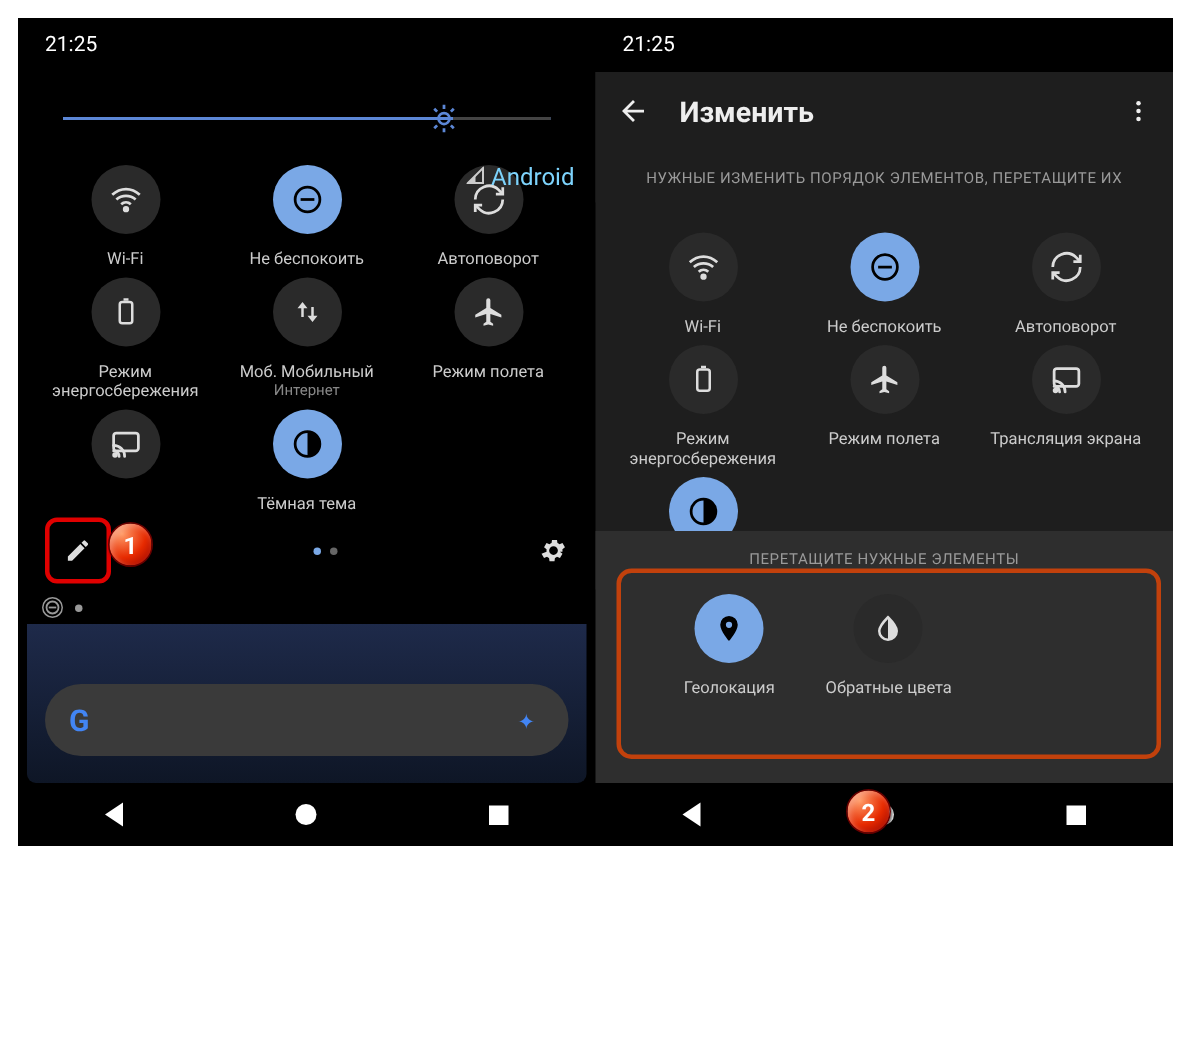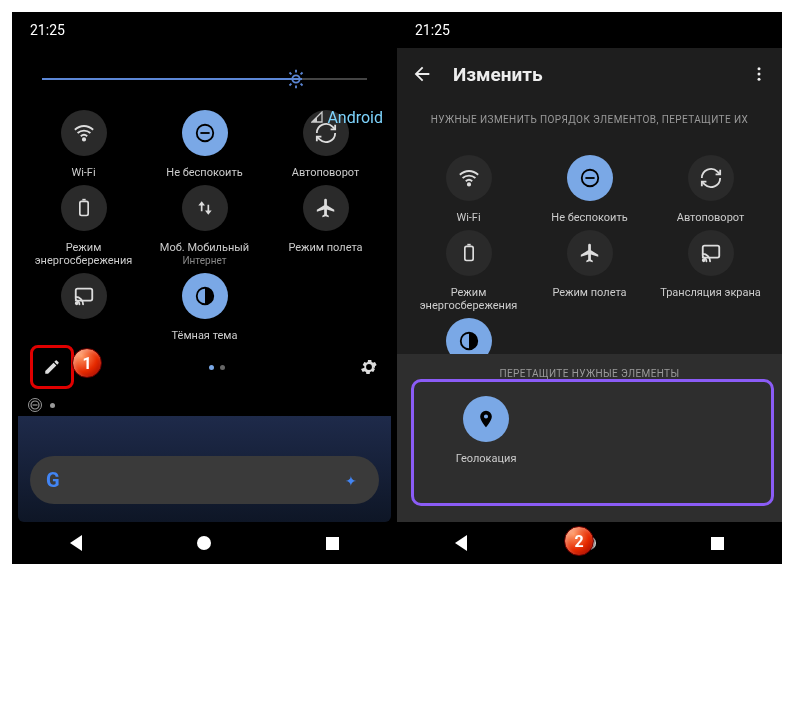--- a/index.html
+++ b/index.html
@@ -41,21 +41,21 @@
 .nav-recent { width:13px; height:13px; background:#fff; }
 
 .header { background:#1e1e1e; height:52px; display:flex; align-items:center; padding:0 14px; gap:20px; color:#eee; }
 .h-title { font-size:19px; font-weight:700; }
 .h-more { margin-left:auto; }
 .hint { text-align:center; color:#9a9a9a; font-size:10px; letter-spacing:.4px; padding:14px 16px 10px 16px; background:#1e1e1e; }
 .panelR { background:#1e1e1e; }
 .drag-section { background:#2e2e2e; margin-top:8px; border-radius:0; padding:0; position:absolute; bottom:42px; left:0; right:0; }
 .drag-hint { text-align:center; color:#9a9a9a; font-size:10px; letter-spacing:.4px; padding:14px 0 0 0; }
 .avail-tiles { display:grid; grid-template-columns:repeat(3,1fr); gap:6px; padding:8px 18px 22px 18px; }
-.avail-hl { border:3px solid #8b5cf6; border-radius:10px; margin:0 8px 16px 14px; padding:6px 4px 16px 4px; }
+.avail-hl { border:3px solid #c2410c; border-radius:10px; margin:0 8px 16px 14px; padding:6px 4px 16px 4px; }
 .badge { position:absolute; width:30px; height:30px; border-radius:50%; background:radial-gradient(circle at 30% 25%, #ff9a66, #e62a00 55%, #8e0000); color:#fff; font-weight:bold; font-size:16px; display:flex; align-items:center; justify-content:center; border:1px solid #600; box-shadow:1px 1px 2px rgba(0,0,0,.6), inset 2px 2px 4px rgba(255,255,255,.35); }
 .badge1 { left:60px; bottom:186px; }
 .badge2 { right:188px; bottom:8px; }
 svg { display:block; }
 </style>
 </head>
 <body>
 
 <div class="container">
 
@@ -290,20 +290,29 @@
       <div class="avail-hl">
         <div class="avail-tiles" id="avail-tiles">
             <div class="tile">
               <div class="tile-circ on">
                 <svg width="20" height="20" viewBox="0 0 24 24" fill="currentColor">
                   <path d="M12 2a7 7 0 00-7 7c0 5.25 7 13 7 13s7-7.75 7-13a7 7 0 00-7-7zm0 9.5A2.5 2.5 0 1114.5 9 2.5 2.5 0 0112 11.5z"></path>
                 </svg>
               </div>
               <div class="tile-label">Геолокация</div>
             </div>
+            <div class="tile">
+              <div class="tile-circ ">
+                <svg width="20" height="20" viewBox="0 0 24 24">
+                  <path d="M12 3c-4 4-7 7.5-7 11a7 7 0 0014 0c0-3.5-3-7-7-11z" fill="none" stroke="currentColor" stroke-width="2"></path>
+                  <path d="M12 3v18a7 7 0 007-7c0-3.5-3-7-7-11z" fill="currentColor"></path>
+                </svg>
+              </div>
+              <div class="tile-label">Обратные цвета</div>
+            </div>
           </div>
       </div>
     </div>
     <div class="navbar">
       <div class="nav-back"></div>
       <div class="nav-home"></div>
       <div class="nav-recent"></div>
     </div>
     <div class="badge badge2">2</div>
   </div>

